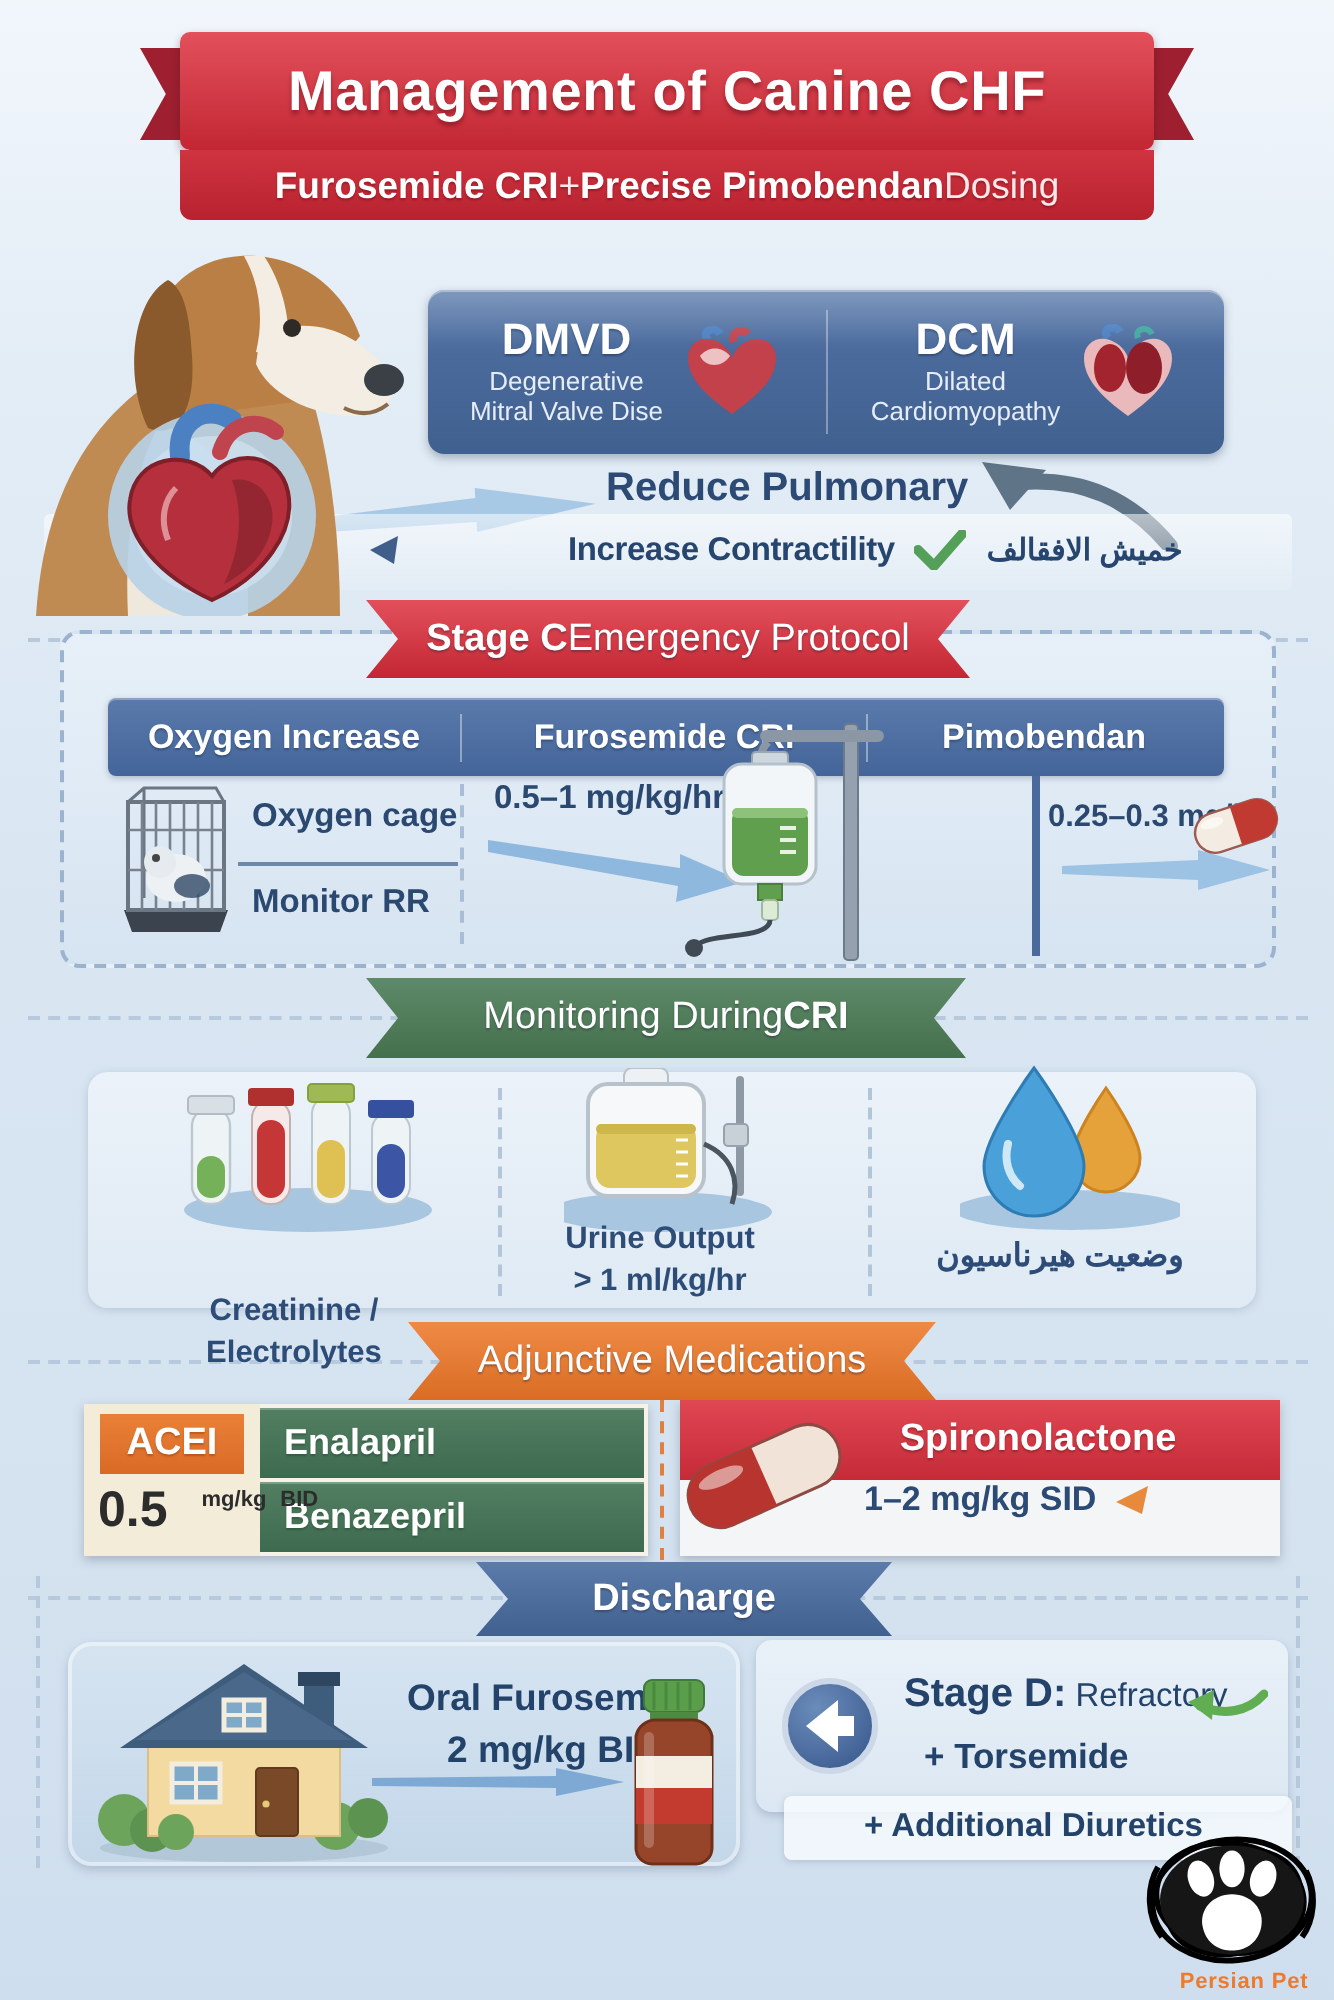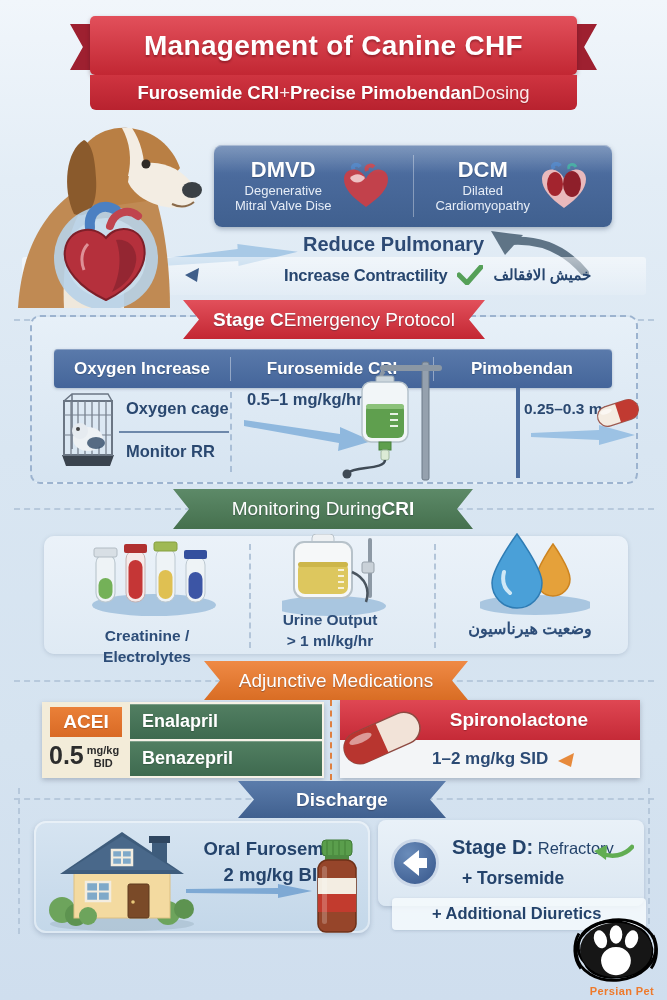--- a/index.html
+++ b/index.html
@@ -66,58 +66,58 @@
   .t-oxy1{left:126px;top:399px;}
   .hline{position:absolute;left:119px;top:431px;width:110px;height:2px;background:#6d88aa;z-index:2;}
   .t-oxy2{left:126px;top:442px;}
   .t-furo{left:247px;top:390px;}
   .arr-c2{position:absolute;left:244px;top:414px;width:146px;height:40px;z-index:2;}
   .iv{position:absolute;left:338px;top:356px;width:110px;height:126px;z-index:3;}
   .t-pimo{left:524px;top:400px;font-size:15.5px;}
   .cap-s{position:absolute;left:594px;top:394px;width:48px;height:38px;z-index:3;}
   .arr-c3{position:absolute;left:531px;top:424px;width:106px;height:22px;z-index:2;}
   
-  .ban-g{left:173px;top:489px;width:300px;height:40px;font-size:19px;
+  .ban-g{left:183px;top:489px;width:300px;height:40px;font-size:19px;
     background:linear-gradient(180deg,#5d8a68,#45704e);}
   .sec-m{position:absolute;left:44px;top:536px;width:584px;height:118px;z-index:1;
     background:linear-gradient(180deg,#ebf2f9,#dfeaf4);border-radius:10px;box-shadow:0 1px 4px rgba(90,110,140,.25);}
   .vsep{position:absolute;top:544px;height:104px;border-left:2px dashed #b3c5d9;z-index:2;}
   .vs1{left:249px}.vs2{left:434px}
   .tubes{position:absolute;left:88px;top:538px;width:135px;height:80px;z-index:2;}
   .urine{position:absolute;left:282px;top:534px;width:110px;height:84px;z-index:2;}
   .drops{position:absolute;left:480px;top:532px;width:110px;height:84px;z-index:2;}
   .mlabel{position:absolute;z-index:2;text-align:center;font-weight:bold;color:#2d4d78;font-size:15.5px;line-height:1.35;}
-  .ml1{left:52px;top:626px;width:190px;}
+  .ml1{left:52px;top:646px;width:190px;}
   .ml2{left:255px;top:610px;width:150px;}
   .ml3{left:450px;top:618px;width:160px;font-size:16px;direction:rtl;}
   
   .ban-a{left:204px;top:661px;width:264px;height:39px;font-size:19px;
     background:linear-gradient(180deg,#ef8a45,#d96d24);}
   .acei{position:absolute;left:42px;top:702px;width:282px;height:76px;z-index:2;
     background:#f6f2e7;box-shadow:0 2px 5px rgba(80,90,110,.35);display:flex;}
   .acei-left{width:88px;position:relative;background:#f3ecd9;}
   .acei-tag{position:absolute;left:8px;top:5px;width:72px;height:30px;
     background:linear-gradient(180deg,#ea8038,#d96a25);color:#fff;font-weight:bold;font-size:19px;
     display:flex;align-items:center;justify-content:center;text-shadow:0 1px 1px rgba(120,50,10,.4);}
   .acei-dose{position:absolute;left:7px;top:41px;display:flex;}
   .acei-num{font-size:25px;font-weight:bold;color:#2c2c2c;line-height:1;}
-  .acei-units{display:flex;flex-direction:column;margin-left:3px;margin-top:1px;}
+  .acei-units{display:flex;flex-direction:row;margin-left:17px;margin-top:1px;}
   .acei-unit,.acei-freq{font-size:11px;font-weight:bold;color:#2c2c2c;line-height:1.15;}
   .acei-freq{padding-left:7px;}
   .acei-drugs{flex:1;display:flex;flex-direction:column;gap:2px;padding:2px 2px 2px 0;}
   .drug{flex:1;background:linear-gradient(180deg,#527f62,#3e6a4f);color:#fff;font-weight:bold;font-size:18px;
     display:flex;align-items:center;padding-left:12px;box-shadow:inset 0 1px 0 rgba(255,255,255,.25);
     text-shadow:0 1px 1px rgba(30,60,40,.4);}
   .vdash-o{position:absolute;left:330px;top:700px;height:80px;border-left:2px dashed #df8040;z-index:2;}
   .spiro{position:absolute;left:340px;top:700px;width:300px;height:78px;z-index:2;
     background:#f3f5f7;box-shadow:0 2px 5px rgba(80,90,110,.35);}
   .spiro-head{position:absolute;left:0;top:0;right:0;height:40px;
     background:linear-gradient(180deg,#df4753,#c52a37);display:flex;align-items:center;justify-content:center;
     padding-left:58px;color:#fff;font-weight:bold;font-size:19px;text-shadow:0 1px 1px rgba(100,20,25,.45);}
-  .spiro-dose{position:absolute;left:0;top:40px;right:0;bottom:0;display:flex;align-items:center;
+  .spiro-dose{position:absolute;left:0;top:40px;right:0;bottom:0;display:flex;align-items:flex-start;
     padding-left:92px;gap:8px;font-size:17px;font-weight:bold;color:#2b4a74;}
   .cap-b{position:absolute;left:334px;top:704px;width:96px;height:68px;z-index:3;}
   .tri-o{width:20px;height:18px;}
   
   .ban-d{left:238px;top:781px;width:208px;height:37px;font-size:19px;font-weight:bold;
     background:linear-gradient(180deg,#5b7cab,#40608f);}
   .vdash-dl{position:absolute;left:18px;top:788px;height:146px;border-left:2px dashed #b6c8db;z-index:1;}
   .vdash-dr{position:absolute;left:648px;top:788px;height:146px;border-left:2px dashed #b6c8db;z-index:1;}
   .dis-left{position:absolute;left:34px;top:821px;width:336px;height:112px;z-index:1;
     background:linear-gradient(180deg,#d6e4f1,#c3d7e9);border-radius:12px;

